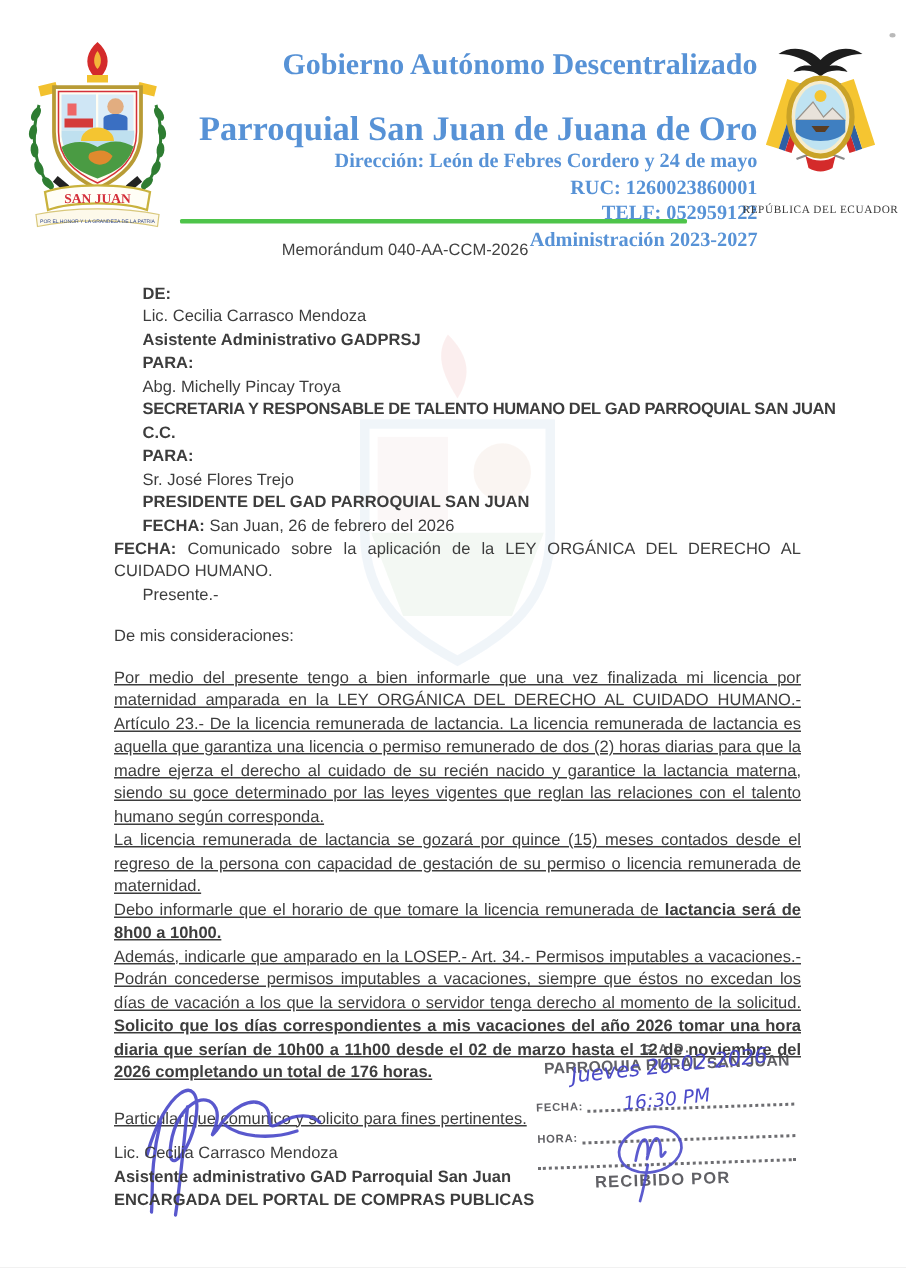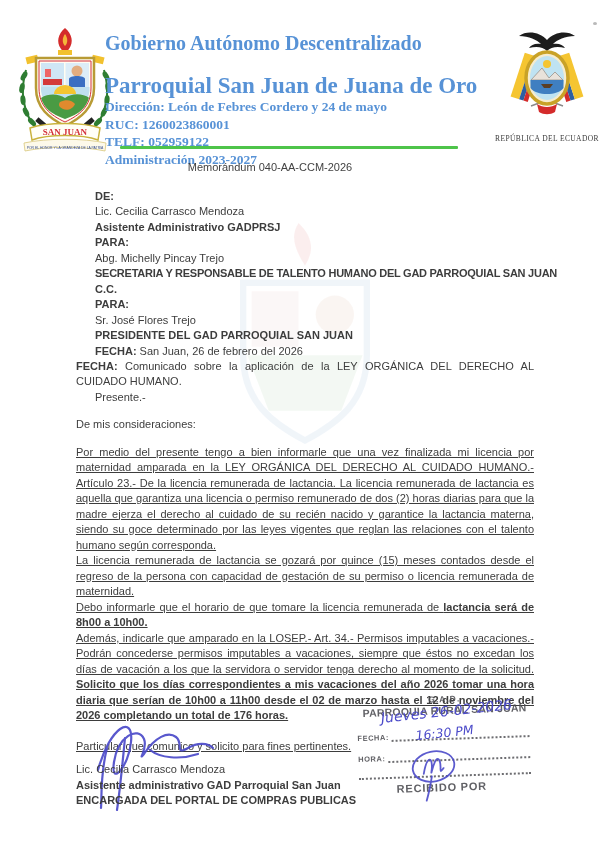--- a/index.html
+++ b/index.html
@@ -10,21 +10,21 @@
     font-family:"Liberation Sans", sans-serif; color:#3d3d3d;
   }
 
   
   .watermark { position:absolute; left:192px; top:218px; width:226px; height:300px; opacity:0.08; pointer-events:none; }
 
   
   .logo-left  { position:absolute; left:12px;  top:24px; width:106px; height:132px;text-align:center; }
   .logo-right { position:absolute; left:494px; top:28px; width:106px; text-align:center; }
   .seal-caption { margin-top:2px; font-family:"Liberation Serif", serif; font-size:7.5px; letter-spacing:0.4px; color:#3a3a3a; white-space:nowrap; }
-  .header-text { position:absolute; left:105px; top:31px; width:400px; text-align:left; color:#5792d6; font-family:"Liberation Serif", serif; font-weight:bold; }
+  .header-text { position:absolute; left:105px; top:31px; width:400px; text-align:right; color:#5792d6; font-family:"Liberation Serif", serif; font-weight:bold; }
   .ht-1 { font-size:20px; line-height:24px; }
   .ht-2 { font-size:23px; line-height:25px;margin-top:18px; }
   .ht-info { font-size:13.5px; line-height:17.5px; }
   .green-rule { position:absolute; left:120px; top:146px; width:338px; height:2.5px; background:#4ec44a; border-radius:1px; }
 
   
   .memo-number { position:absolute; left:-32px; top:161px; width:604px; text-align:center; font-size:11px; color:#424242; }
   .address-block { position:absolute; left:76px; top:189px; width:458px; font-size:11px; line-height:15.45px; }
   .address-block .ln { min-height:15.45px;padding-left:19px; }
   .b { font-weight:bold; }
@@ -169,21 +169,21 @@
     <div class="green-rule"></div>
   </header>
 
   <div class="memo-number">Memorándum 040-AA-CCM-2026</div>
 
   <div class="address-block">
     <div class="ln b">DE:</div>
     <div class="ln">Lic. Cecilia Carrasco Mendoza</div>
     <div class="ln b">Asistente Administrativo GADPRSJ</div>
     <div class="ln b">PARA:</div>
-    <div class="ln">Abg. Michelly Pincay Trejo</div>
+    <div class="ln">Abg. Michelly Pincay Troya</div>
     <div class="ln b nowrap">SECRETARIA Y RESPONSABLE DE TALENTO HUMANO DEL GAD PARROQUIAL SAN JUAN</div>
     <div class="ln b">C.C.</div>
     <div class="ln b">PARA:</div>
     <div class="ln">Sr. José Flores Trejo</div>
     <div class="ln b">PRESIDENTE DEL GAD PARROQUIAL SAN JUAN</div>
     <div class="ln"><span class="b">FECHA:</span><span> San Juan, 26 de febrero del 2026</span></div>
     <div class="just"><span class="b">FECHA:</span><span> Comunicado sobre la aplicación de la LEY ORGÁNICA DEL DERECHO AL CUIDADO HUMANO.</span></div>
     <div class="ln">Presente.-</div>
   </div>
 

